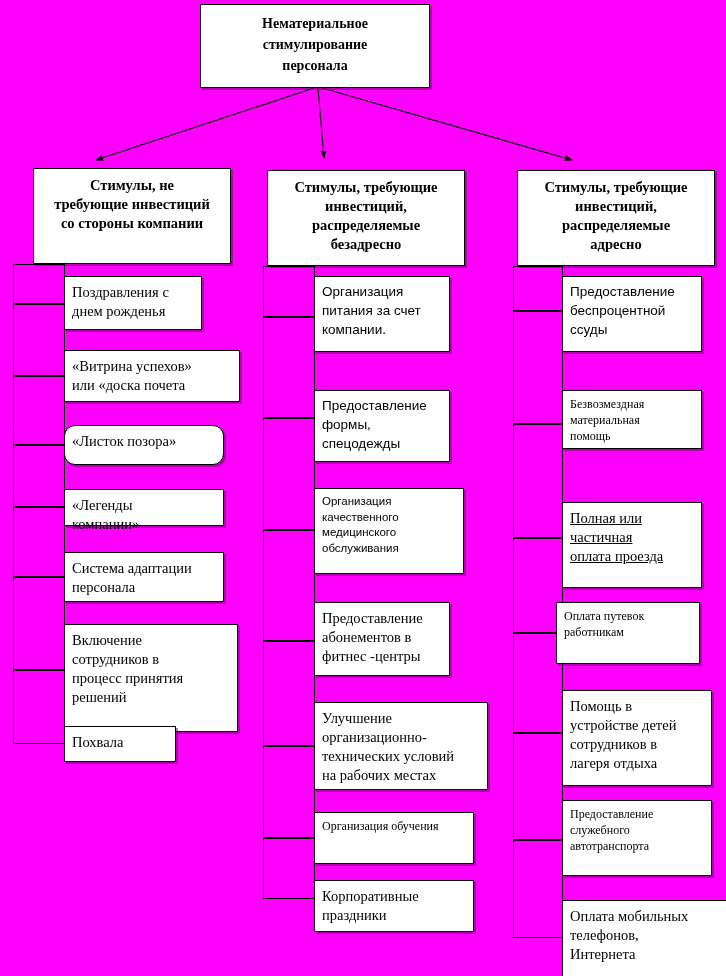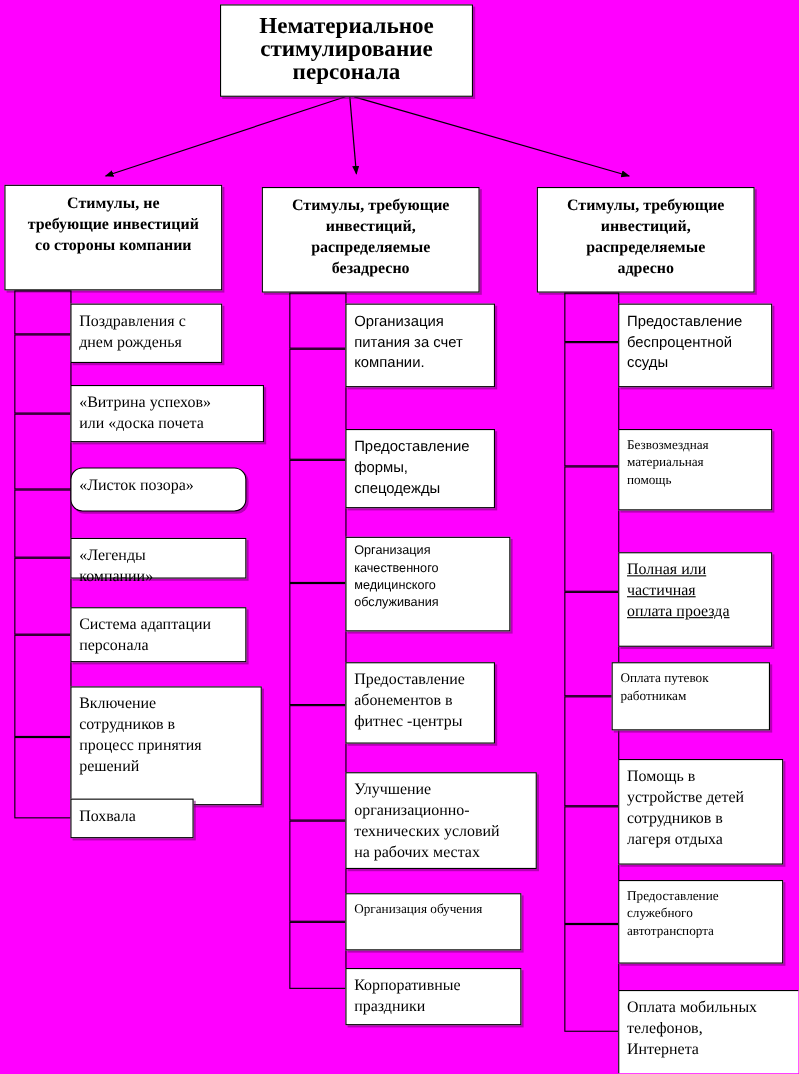--- a/index.html
+++ b/index.html
@@ -27,31 +27,32 @@
     overflow: visible;
   }
   .box .txt {
     display: block;
     white-space: pre-line;
   }
   
   .root {
     text-align: center;
     font-weight: bold;
-    font-size: 21px;
+    font-size: 14px;
     line-height: 21px;
   }
   .root .txt { padding: 8px 6px 0 6px; }
 
   
   .cat {
     text-align: center;
     font-weight: bold;
     font-size: 14.5px;
     line-height: 19px;
+    margin-left: 29px;
   }
   .cat .txt { padding: 7px 4px 0 4px; }
 
   
   .leaf {
     text-align: left;
     font-size: 14.5px;
     line-height: 19px;
   }
   .leaf .txt { padding: 6px 0 0 7px; }
@@ -223,21 +224,21 @@
   <div class="bracket" style="left:513px; top:538px; width:50px; height:95px;"></div>
   <div class="bracket" style="left:513px; top:633px; width:50px; height:100px;"></div>
   <div class="bracket" style="left:513px; top:733px; width:50px; height:107px;"></div>
   <div class="bracket" style="left:513px; top:840px; width:50px; height:98px;"></div>
 
   <div class="box sans" style="left:562px; top:276px; width:140px; height:76px;">
     <span class="txt">Предоставление
 беспроцентной
 ссуды</span>
   </div>
-  <div class="box smallserif" style="left:562px; top:390px; width:140px; height:74px;">
+  <div class="box smallserif" style="left:562px; top:390px; width:140px; height:59px;">
     <span class="txt">Безвозмездная
 материальная
 помощь</span>
   </div>
   <div class="box leaf" style="left:562px; top:502px; width:140px; height:86px;text-decoration:underline;">
     <span class="txt">Полная или
 частичная
 оплата проезда</span>
   </div>
   <div class="box smallserif" style="left:556px; top:602px; width:144px; height:62px;">

